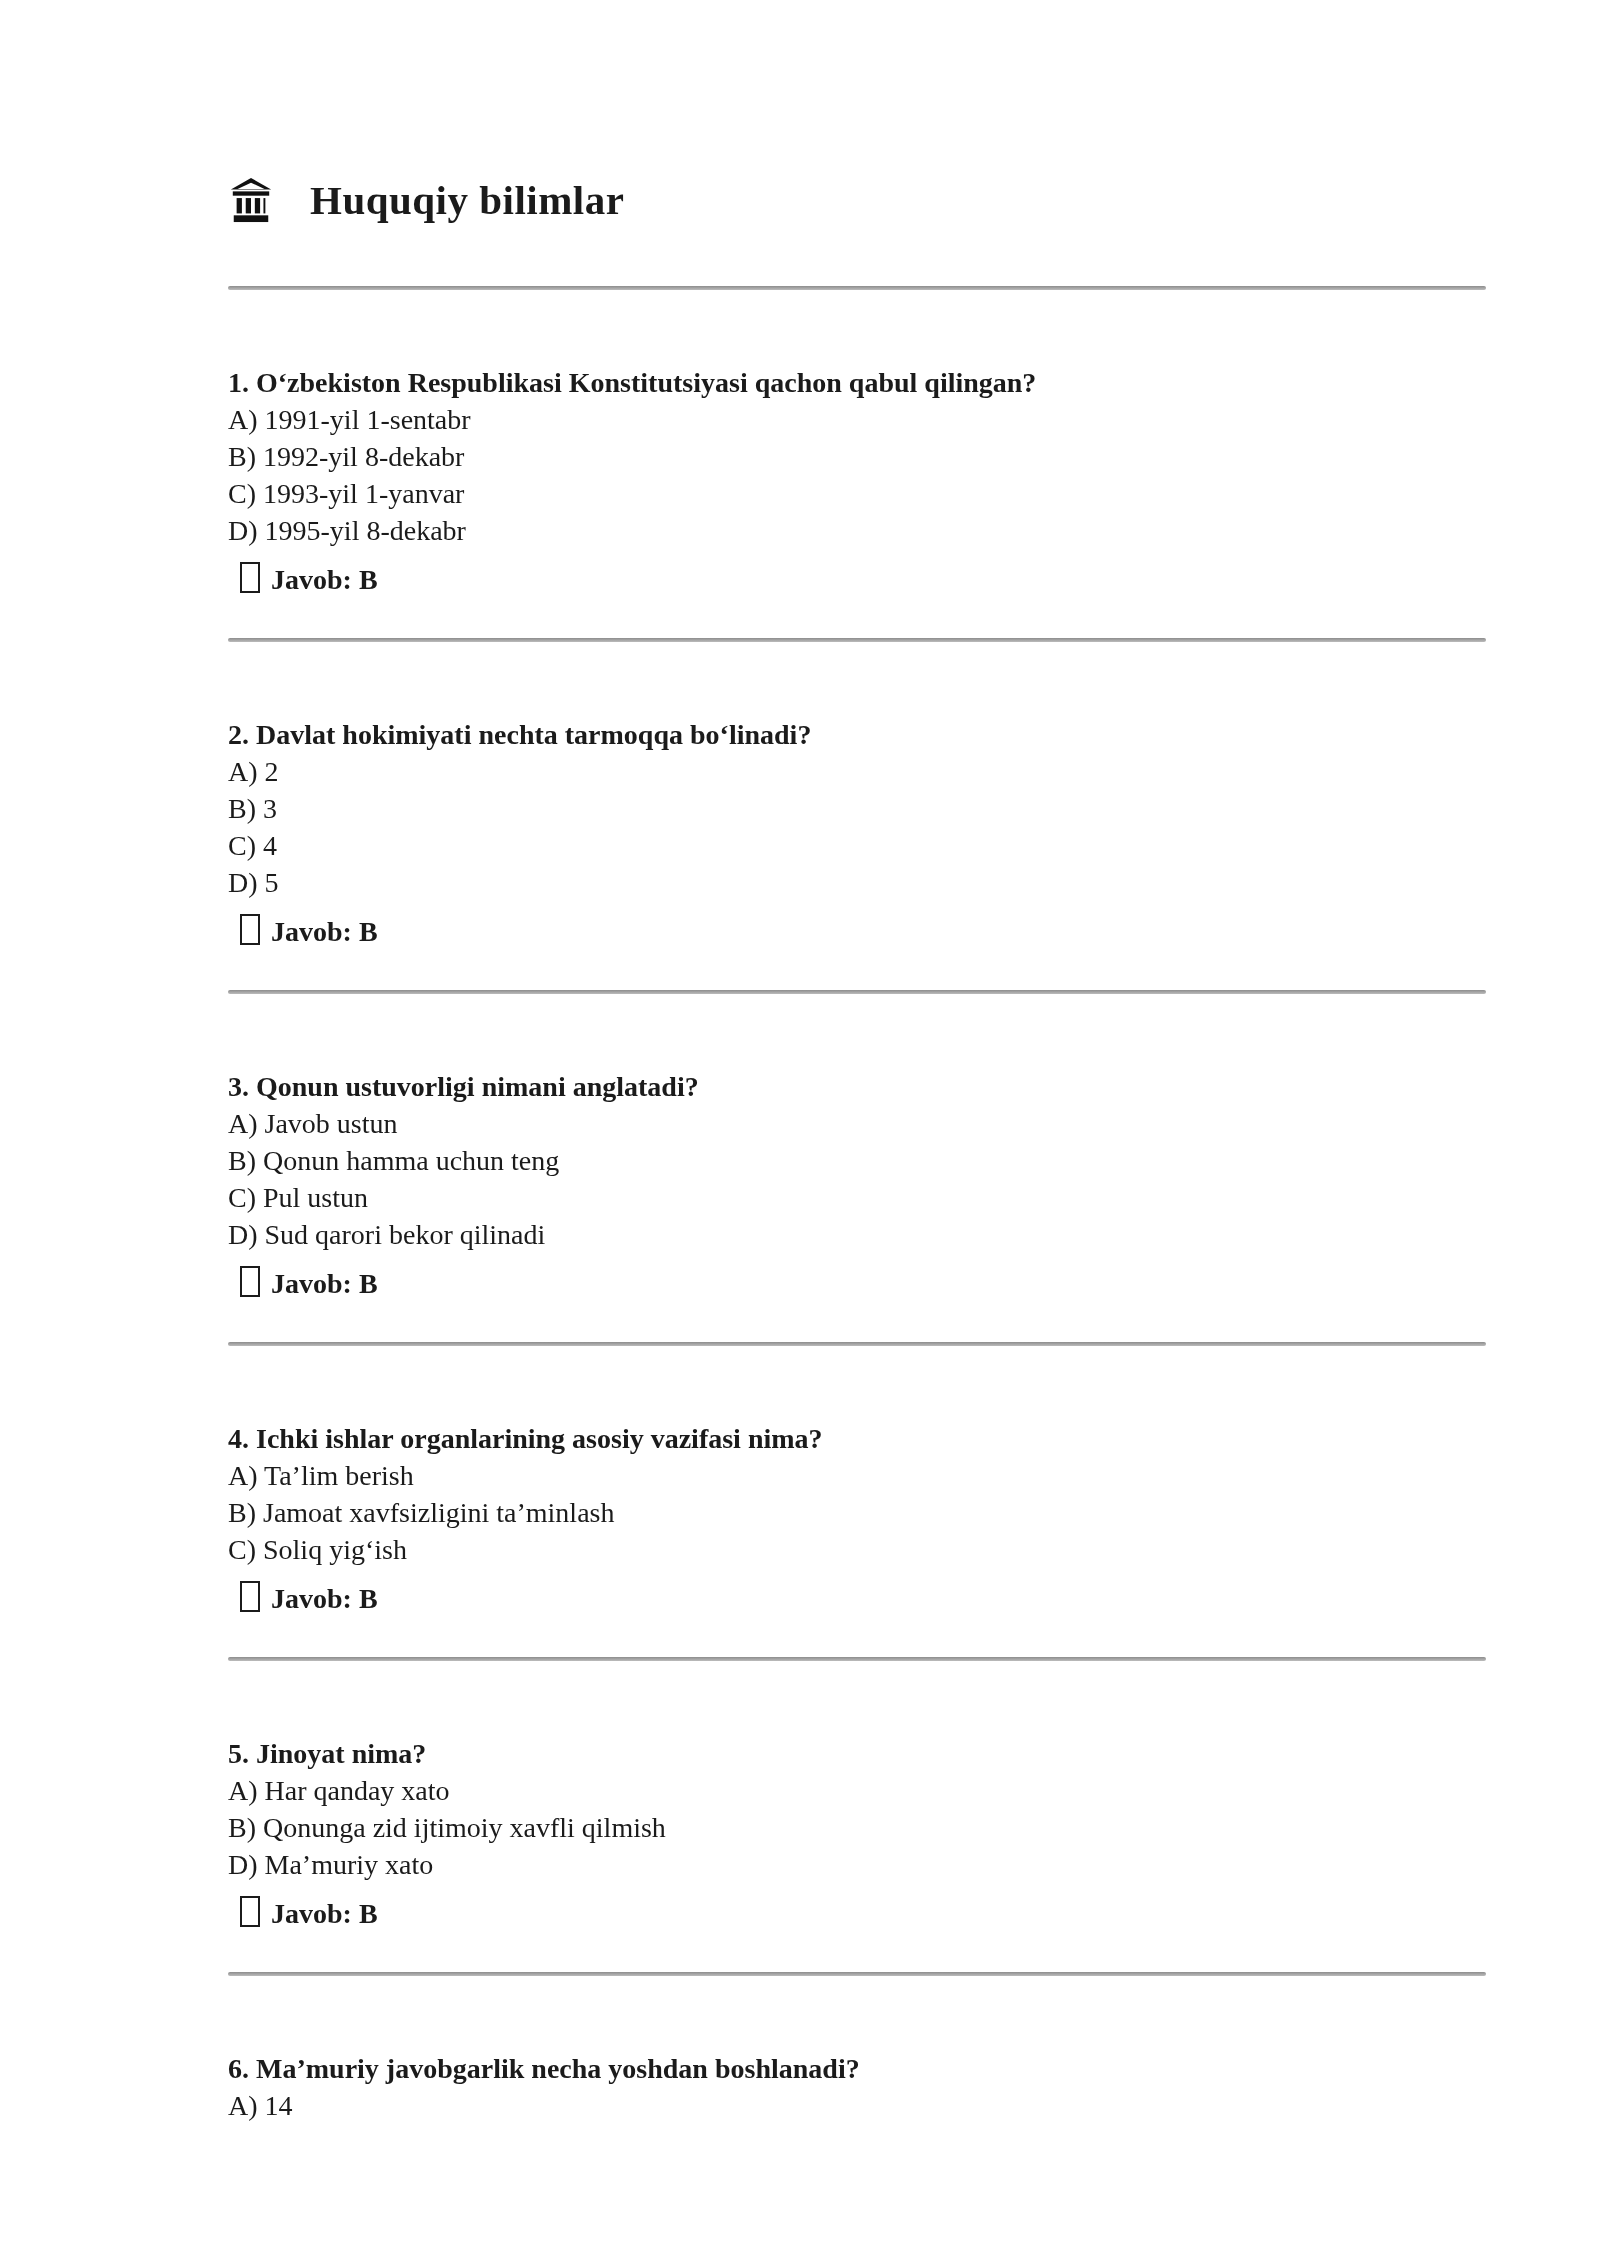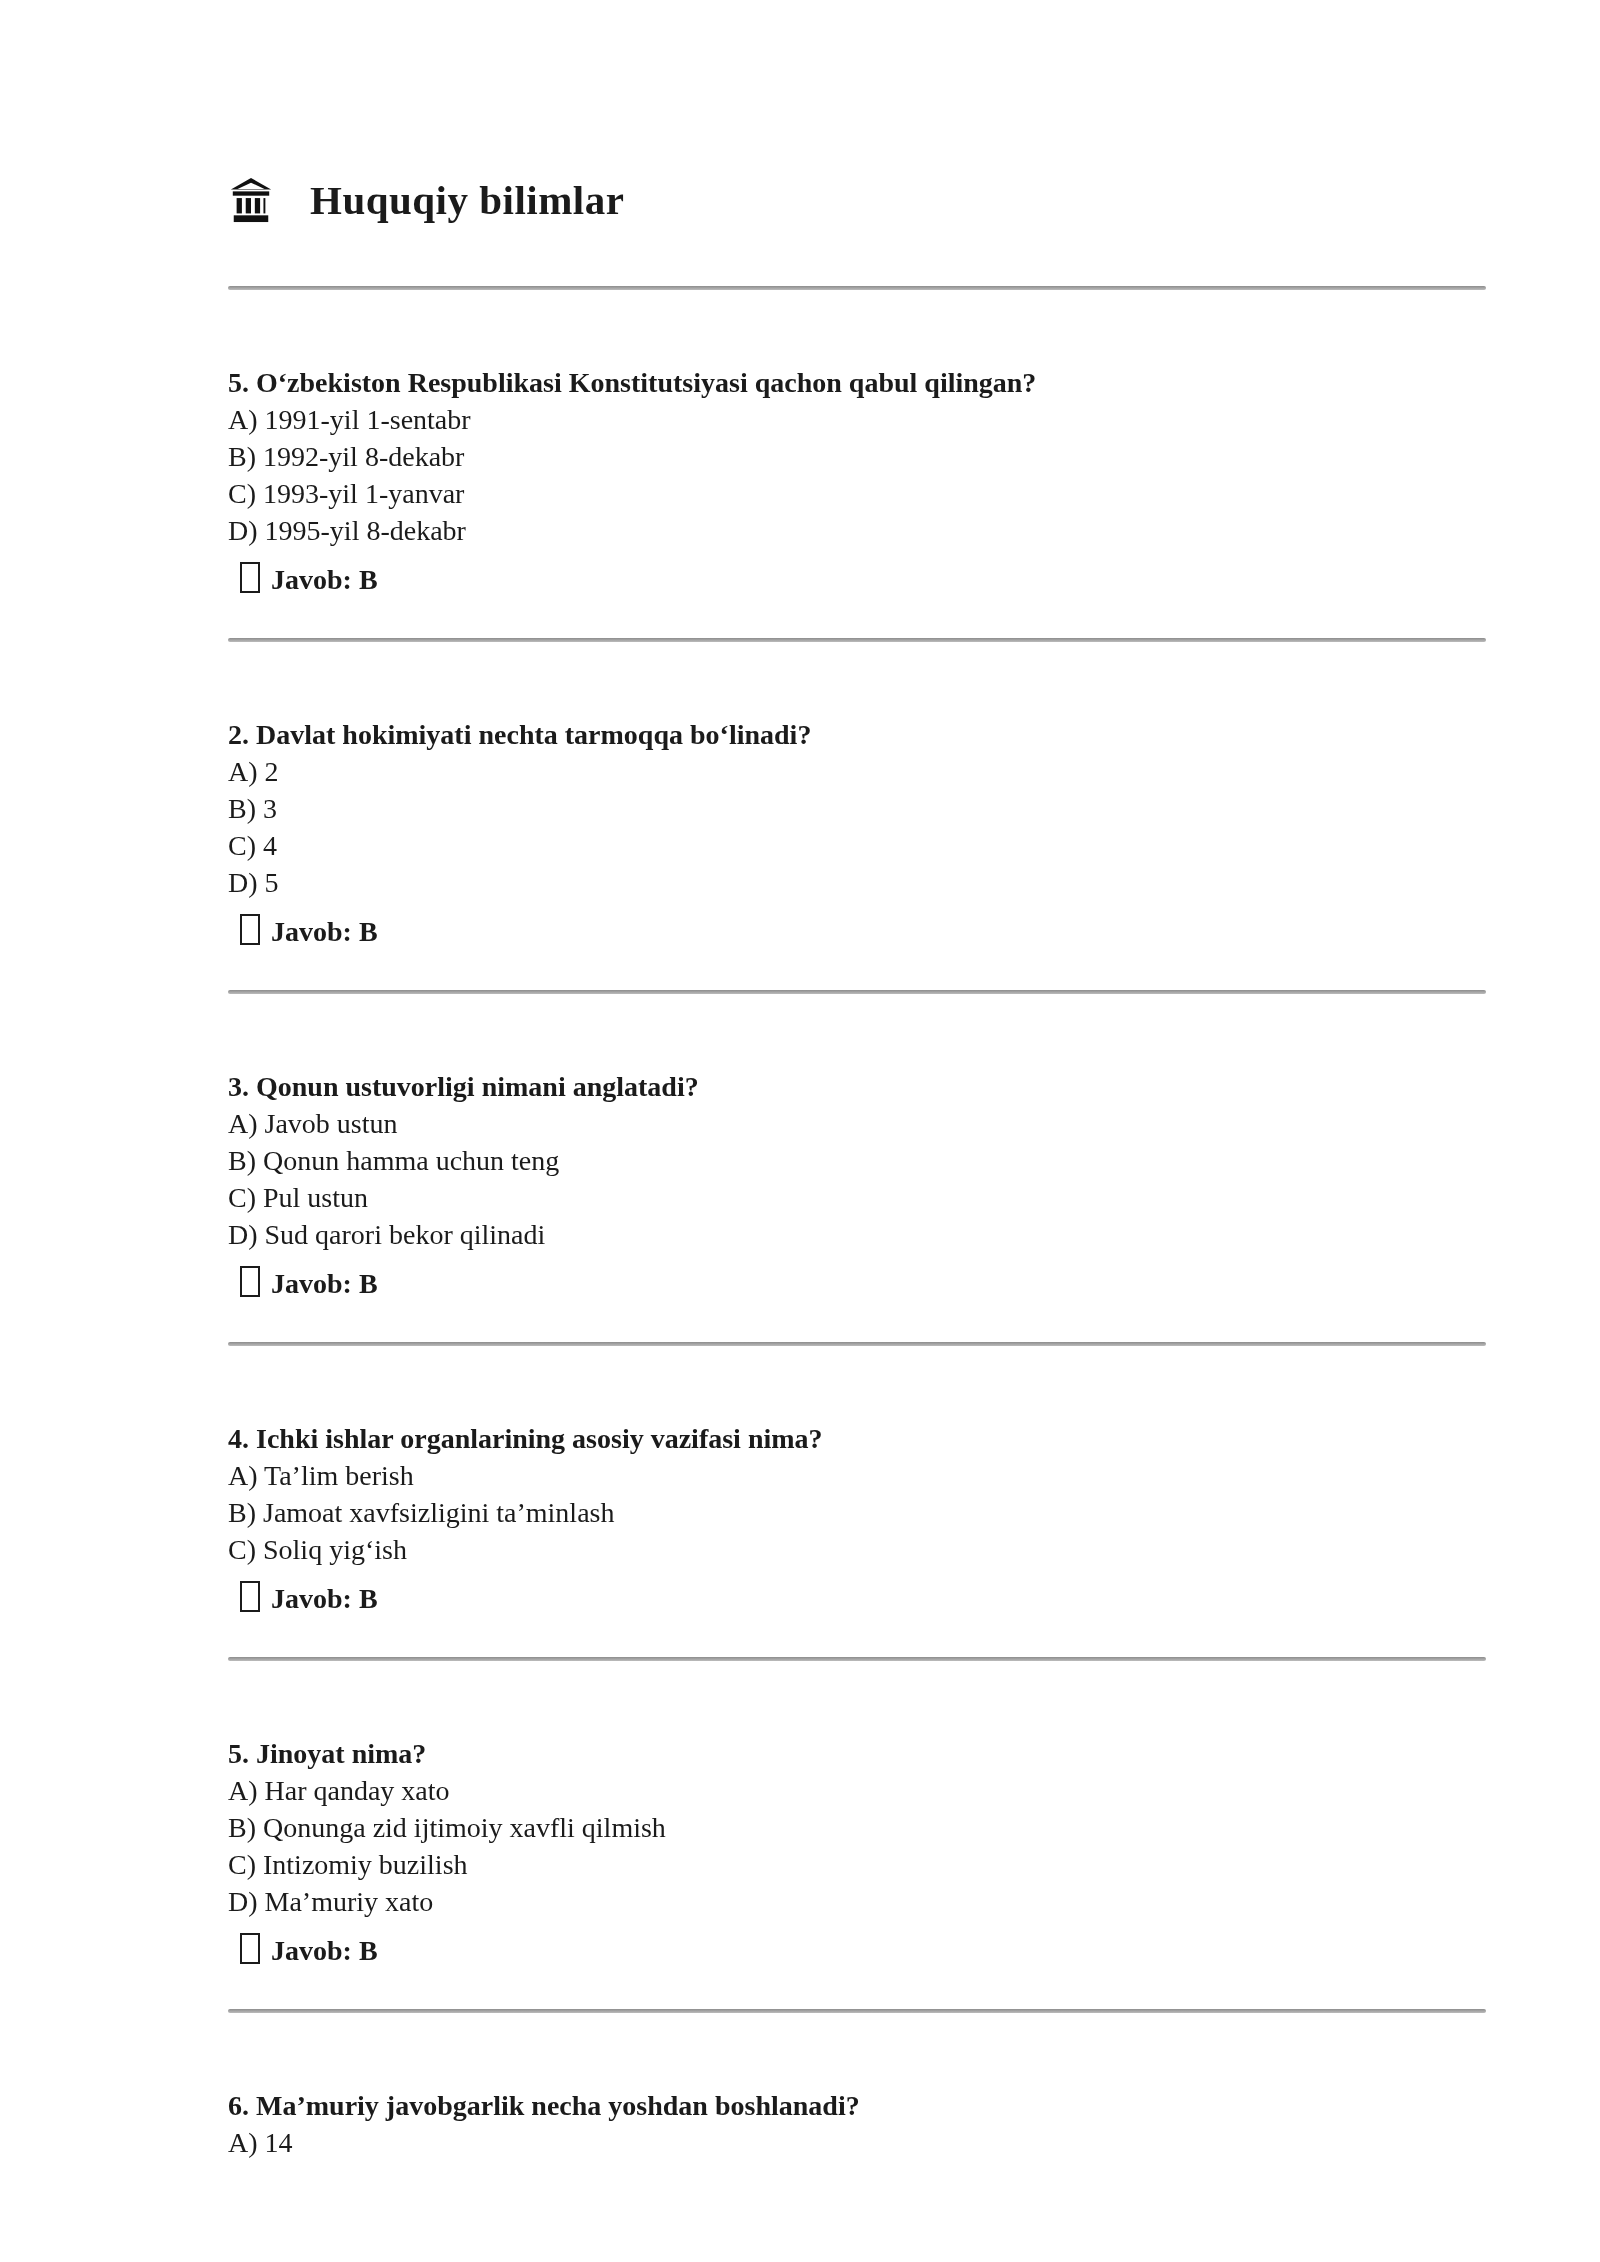--- a/index.html
+++ b/index.html
@@ -87,21 +87,21 @@
       <rect x="18.5" y="22" width="5.5" height="16" fill="#111"></rect>
       <rect x="28" y="22" width="5.5" height="16" fill="#111"></rect>
       <rect x="37" y="22" width="2" height="16" fill="#111"></rect>
       <rect x="6" y="40" width="36" height="7" fill="#111"></rect>
     </svg>
     <h1 class="doc-title">Huquqiy bilimlar</h1>
   </div>
   <div class="divider title-divider"></div>
 
   <section class="question">
-    <p class="q-heading">5. O‘zbekiston Respublikasi Konstitutsiyasi qachon qabul qilingan?</p>
+    <p class="q-heading">1. O‘zbekiston Respublikasi Konstitutsiyasi qachon qabul qilingan?</p>
     <p class="q-option">A) 1991-yil 1-sentabr</p>
     <p class="q-option">B) 1992-yil 8-dekabr</p>
     <p class="q-option">C) 1993-yil 1-yanvar</p>
     <p class="q-option">D) 1995-yil 8-dekabr</p>
     <p class="q-answer"><span class="tofu"></span><span>Javob:</span> <span>B</span></p>
     <div class="divider q-divider"></div>
   </section>
 
   <section class="question">
     <p class="q-heading">2. Davlat hokimiyati nechta tarmoqqa bo‘linadi?</p>
@@ -129,21 +129,20 @@
     <p class="q-option">B) Jamoat xavfsizligini ta’minlash</p>
     <p class="q-option">C) Soliq yig‘ish</p>
     <p class="q-answer"><span class="tofu"></span><span>Javob:</span> <span>B</span></p>
     <div class="divider q-divider"></div>
   </section>
 
   <section class="question">
     <p class="q-heading">5. Jinoyat nima?</p>
     <p class="q-option">A) Har qanday xato</p>
     <p class="q-option">B) Qonunga zid ijtimoiy xavfli qilmish</p>
-    <p class="q-option">C) Intizomiy buzilish</p>
     <p class="q-option">D) Ma’muriy xato</p>
     <p class="q-answer"><span class="tofu"></span><span>Javob:</span> <span>B</span></p>
     <div class="divider q-divider"></div>
   </section>
 
   <section class="question">
     <p class="q-heading">6. Ma’muriy javobgarlik necha yoshdan boshlanadi?</p>
     <p class="q-option">A) 14</p>
   </section>
 

